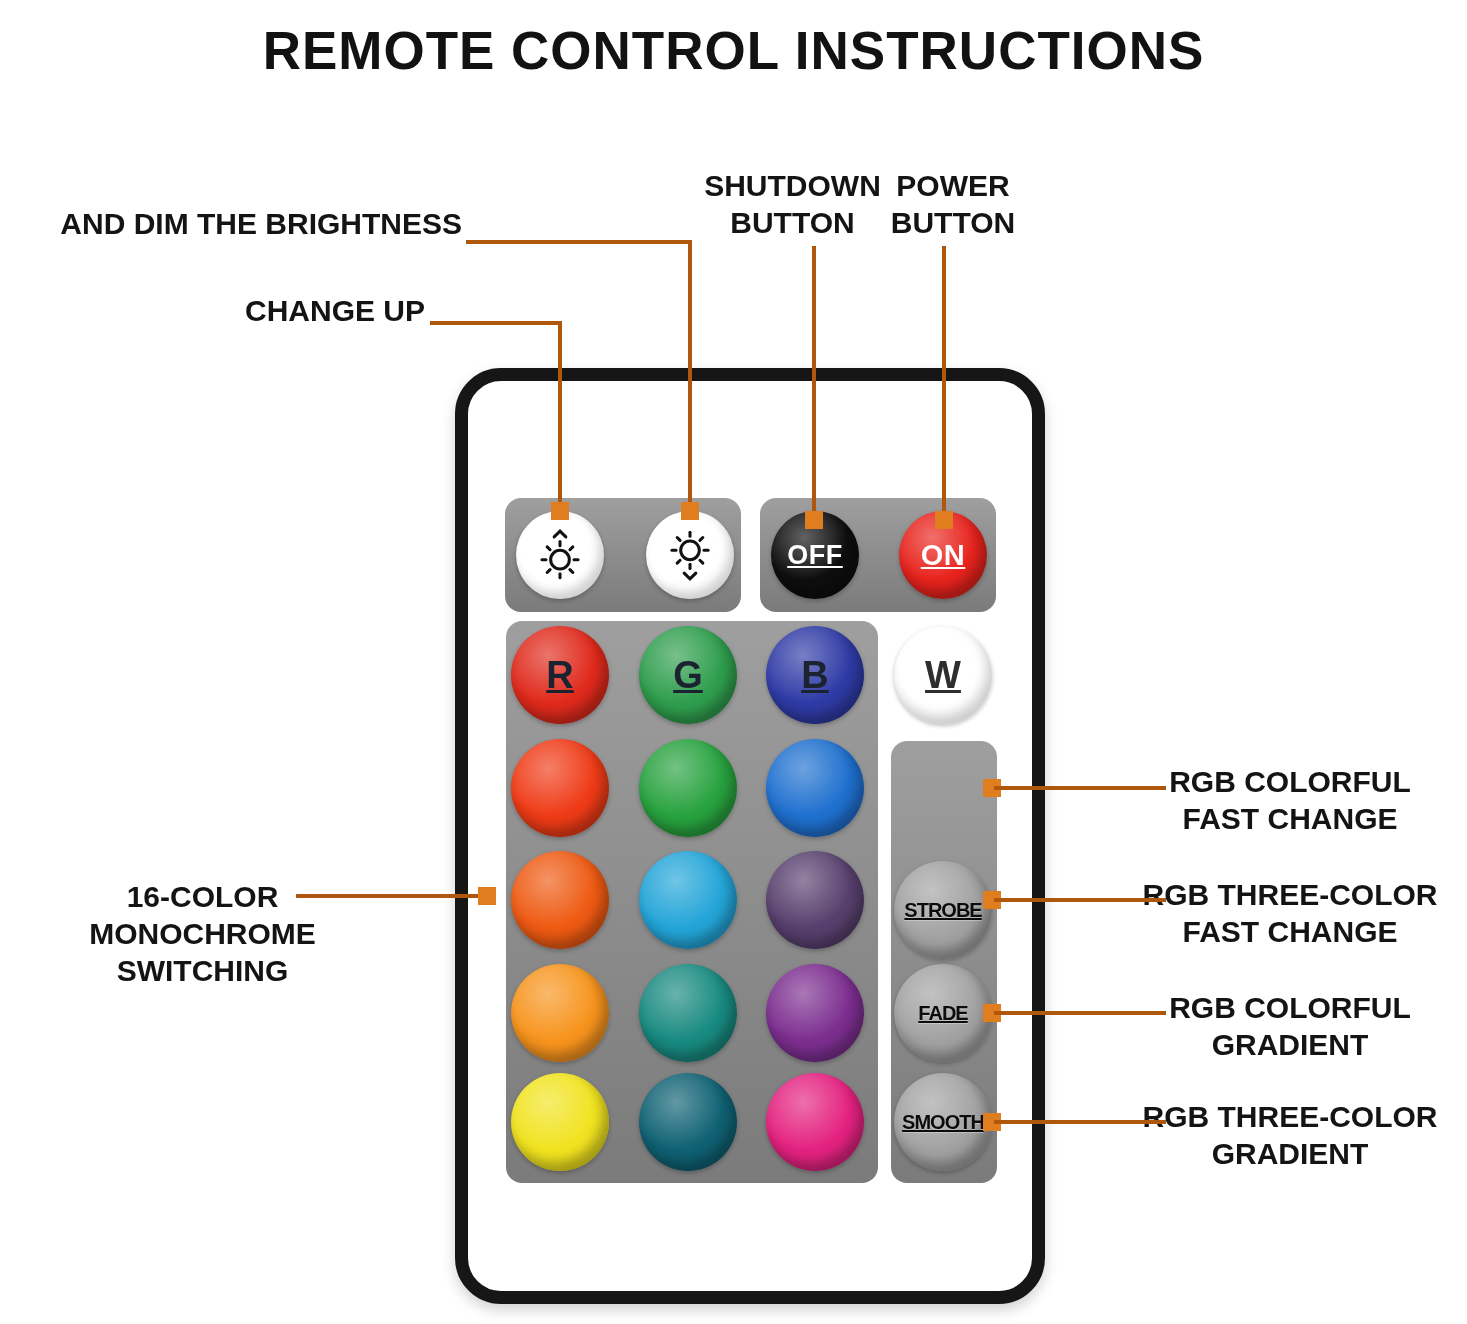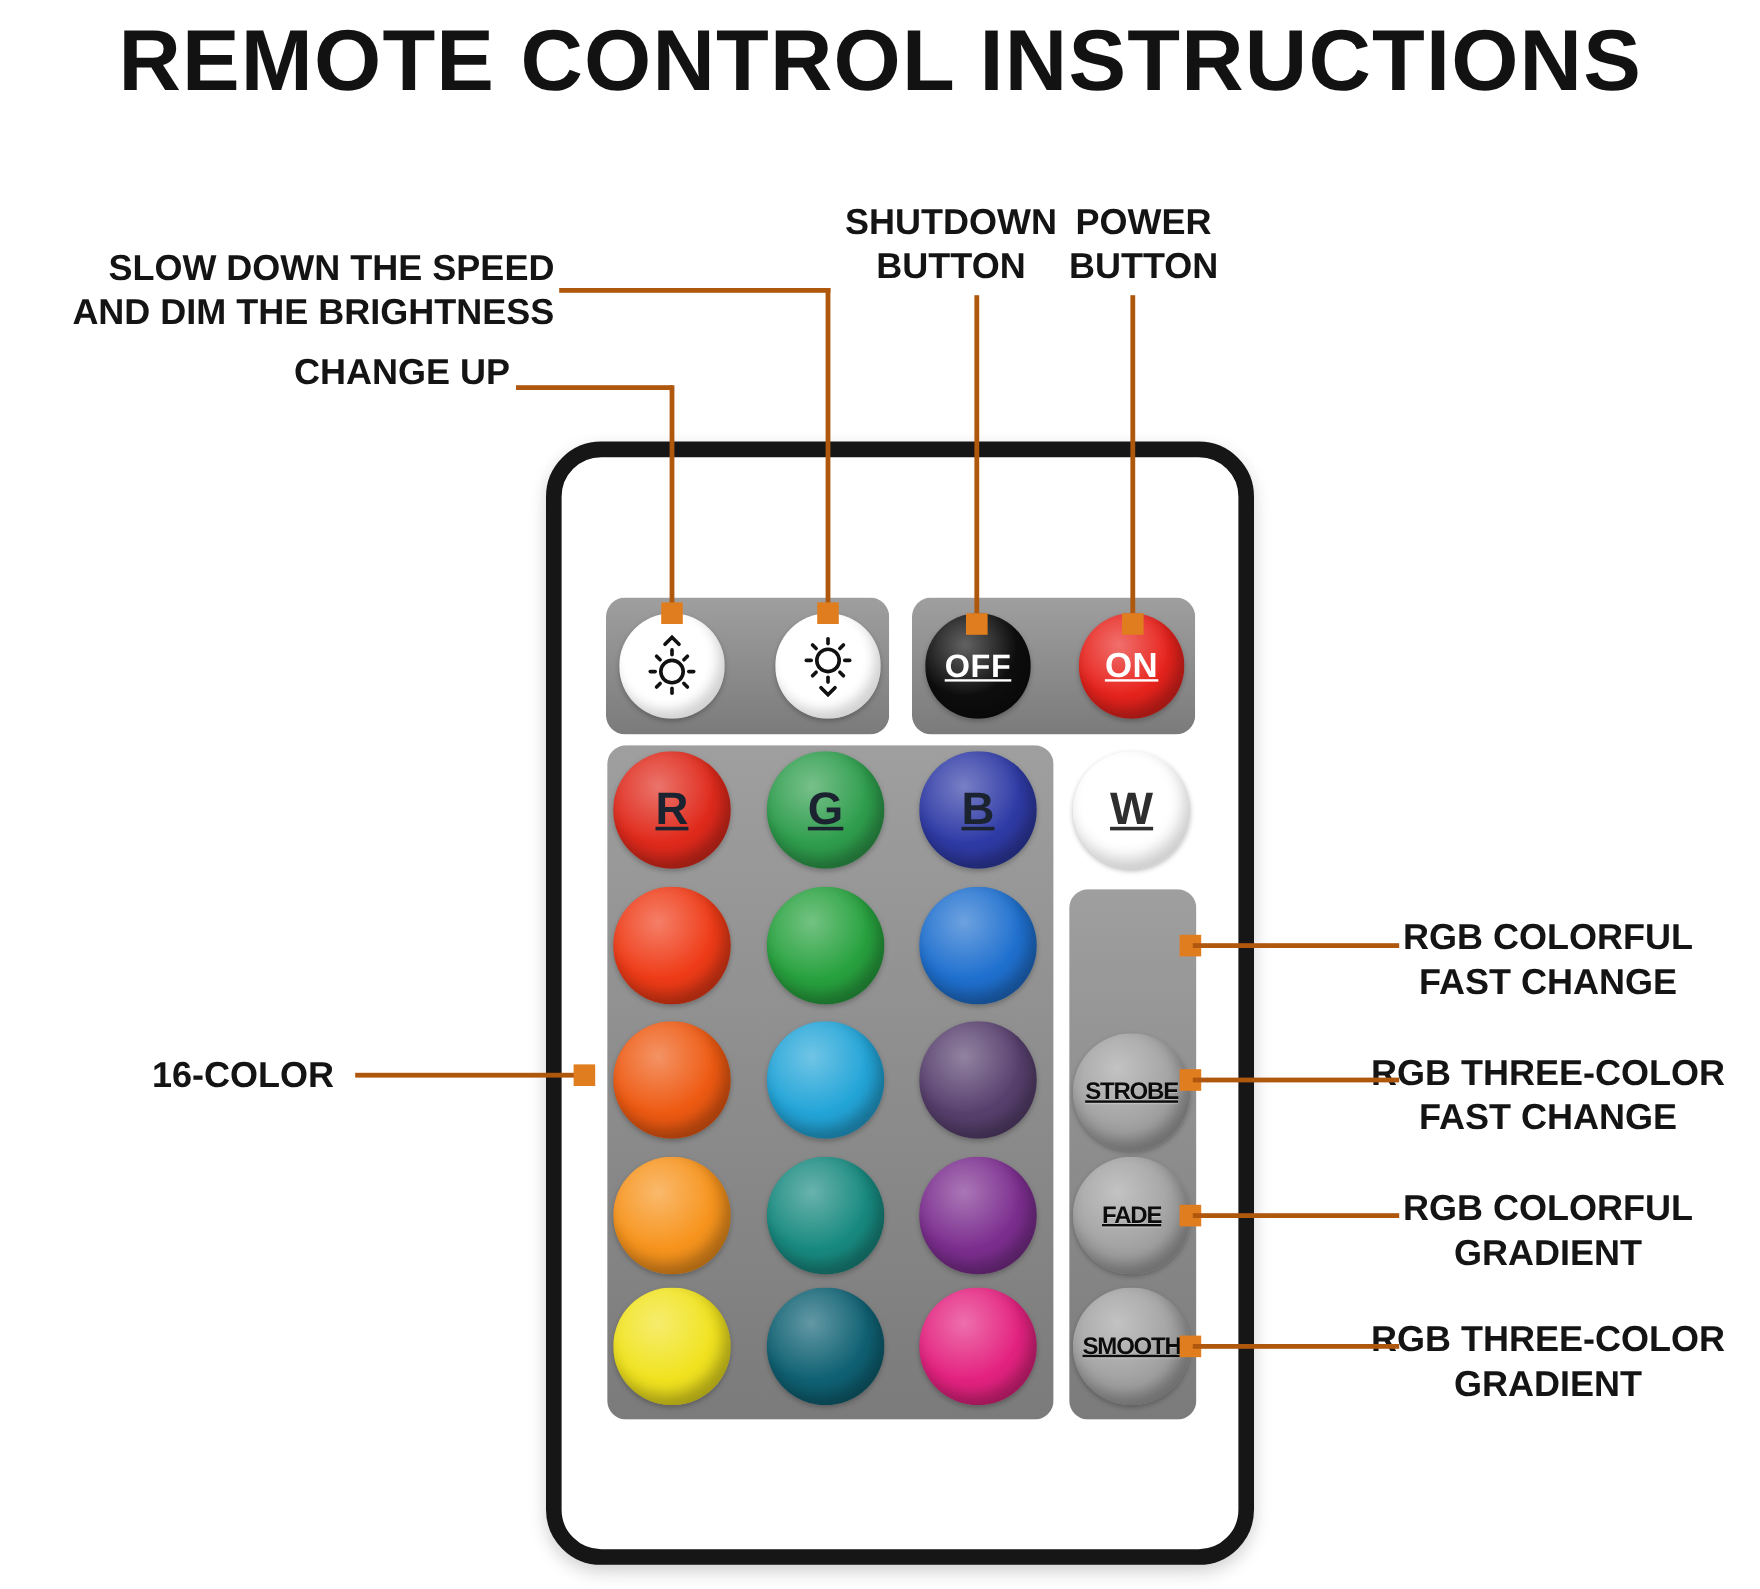--- a/index.html
+++ b/index.html
@@ -1,22 +1,22 @@
 <!DOCTYPE html>
 <html style="--line: #b0570e; --square: #e07d1e; --panel: #8f8f8f; --frame: #161616;"><head>
 <meta charset="utf-8">
 <style>
   html,body{margin:0;padding:0;background:#fff;}
   .canvas{
     position:relative;width:1467px;height:1324px;background:#ffffff;overflow:hidden;
     font-family:"Liberation Sans",sans-serif;color:#111;
   }
   .title{
-    position:absolute;left:0;right:0;top:6px;margin:4px;text-align:center;
-    font-size:72px;font-weight:bold;letter-spacing:1px;color:#121212;white-space:nowrap;
+    position:absolute;left:0;right:0;top:6px;margin:14px;text-align:center;
+    font-size:53px;font-weight:bold;letter-spacing:1px;color:#121212;white-space:nowrap;
   }
   
   .remote{
     position:absolute;left:455px;top:368px;width:590px;height:936px;box-sizing:border-box;
     background:#ffffff;border:13px solid var(--frame,#161616);border-radius:46px;
     box-shadow:0 6px 14px rgba(0,0,0,0.18);
   }
   .panel{
     position:absolute;border-radius:16px;
     background-color:var(--panel,#8f8f8f);
@@ -128,21 +128,20 @@
         <div class="btn circle " style="left: 298px; top: 583px; background-color: rgb(124, 46, 143);"></div>
         <div class="btn circle mode-btn" style="left: 426px; top: 583px;">FADE</div>
         <div class="btn circle " style="left: 43px; top: 692px; background-color: rgb(241, 227, 31);"></div>
         <div class="btn circle " style="left: 171px; top: 692px; background-color: rgb(15, 97, 115);"></div>
         <div class="btn circle " style="left: 298px; top: 692px; background-color: rgb(228, 34, 128);"></div>
         <div class="btn circle mode-btn" style="left: 426px; top: 692px;">SMOOTH</div>
       </div>
   </div>
 
   <div class="ann ann-right" style="right:1005px;top:205px;">
-    <div>SLOW DOWN THE SPEED</div>
     <div>AND DIM THE BRIGHTNESS</div>
   </div>
   <div class="hline" style="left:466px;top:240px;width:226px;"></div>
   <div class="vline" style="left:688px;top:240px;height:266px;"></div>
   <div class="sq" style="left:681px;top:502px;"></div>
 
   <div class="ann ann-right" style="right:1042px;top:292px;">
     <div>CHANGE UP</div>
   </div>
   <div class="hline" style="left:430px;top:321px;width:130px;"></div>
@@ -158,20 +157,21 @@
 
   <div class="ann ann-center" style="left:868px;top:167px;width:170px;">
     <div>POWER</div>
     <div>BUTTON</div>
   </div>
   <div class="vline" style="left:942px;top:246px;height:265px;"></div>
   <div class="sq" style="left:935px;top:511px;"></div>
 
   <div class="ann ann-center" style="left:0px;top:878px;width:405px;">
     <div>16-COLOR</div>
+    <div>MONOCHROME SWITCHING</div>
   </div>
   <div class="hline" style="left:296px;top:894px;width:184px;"></div>
   <div class="sq" style="left:478px;top:887px;"></div>
 
   <div class="ann ann-center" style="left:1130px;top:763px;width:320px;">
     <div>RGB COLORFUL</div>
     <div>FAST CHANGE</div>
   </div>
   <div class="sq" style="left:983px;top:779px;"></div>
   <div class="hline" style="left:994px;top:786px;width:172px;"></div>

